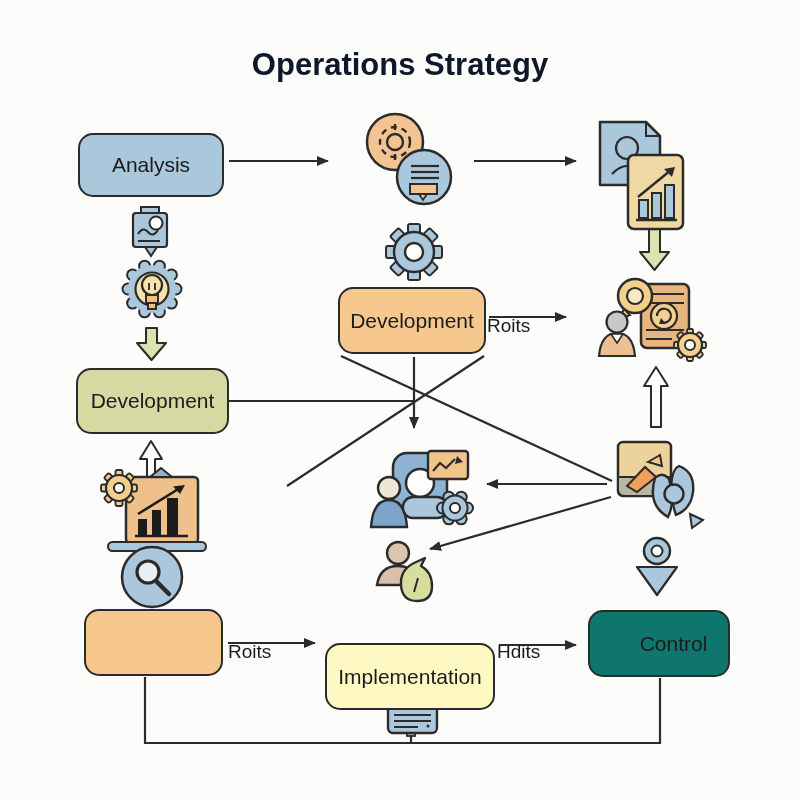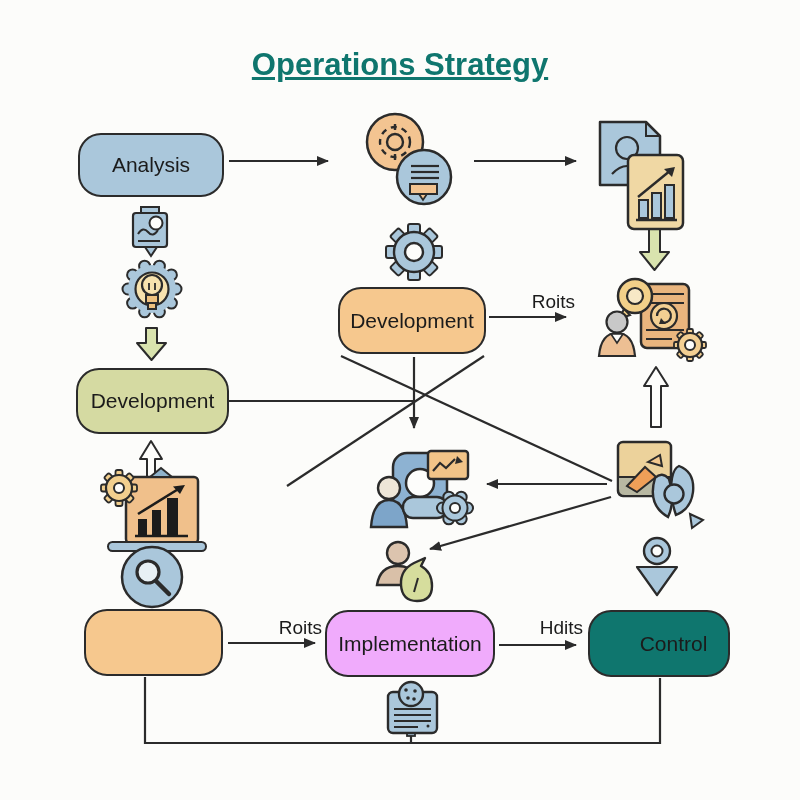--- a/index.html
+++ b/index.html
@@ -1,30 +1,30 @@
 <!DOCTYPE html>
 <html><head>
 <meta charset="utf-8">
 <style>
   html,body{margin:0;padding:0;background:#fcfcfa;}
   .stage{position:relative;width:800px;height:800px;background:#fcfcfa;
          font-family:"Liberation Sans",sans-serif;overflow:hidden;}
   .title{position:absolute;top:26px;left:0;right:0;text-align:center;
-         font-size:31px;font-weight:bold;color:#0f766e;text-decoration:underline;}
+         font-size:31px;font-weight:bold;color:#0f172a;}
   .overlay{position:absolute;left:0;top:0;}
-  .box{position:absolute;border:2.4px solid #2b2b2b;border-radius:23px;
+  .box{position:absolute;border:2.4px solid #2b2b2b;border-radius:15px;
        display:flex;align-items:center;justify-content:center;
        font-size:21px;color:#1b1b1b;box-sizing:border-box;}
   .box-analysis{left:78px;top:133px;width:146px;height:64px;background:#aac7db;}
   .box-dev-top{left:338px;top:287px;width:148px;height:67px;background:#f6c88e;}
   .box-dev-left{left:76px;top:368px;width:153px;height:66px;background:#d5daa2;}
-  .box-impl{left:325px;top:610px;width:170px;height:67px;background:#f0abfc;}
+  .box-impl{left:325px;top:643px;width:170px;height:67px;background:#fef9c3;}
   .box-control{left:588px;top:610px;width:142px;height:67px;background:#0f766e;padding-left:29px;}
   .box-blank{left:84px;top:609px;width:139px;height:67px;background:#f6c88e;}
-  .edge-label{position:absolute;font-size:19px;color:#1b1b1b;text-align:right;}
+  .edge-label{position:absolute;font-size:19px;color:#1b1b1b;text-align:left;margin-top:24px;}
   .lbl-roits{left:487px;top:291px;width:88px;}
   .lbl-hdits{left:228px;top:617px;width:94px;}
   .lbl-tifs{left:497px;top:617px;width:86px;}
 </style>
 </head>
 <body>
 
 <div class="stage">
 
   <h1 class="title">Operations Strategy</h1>

